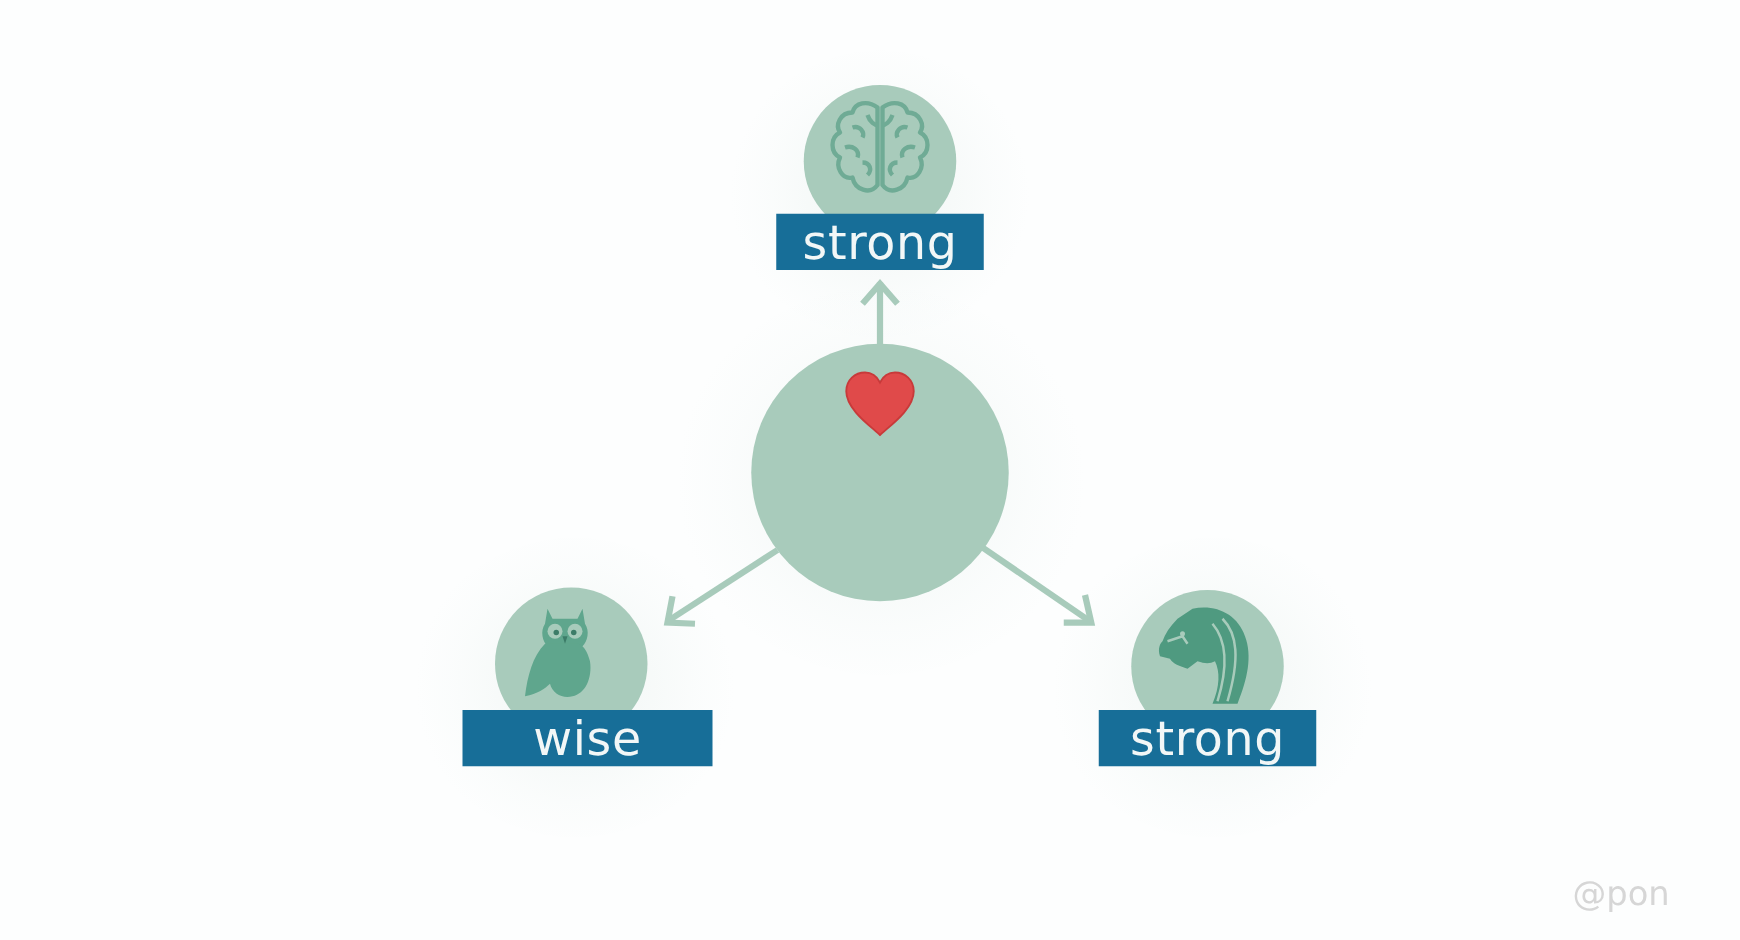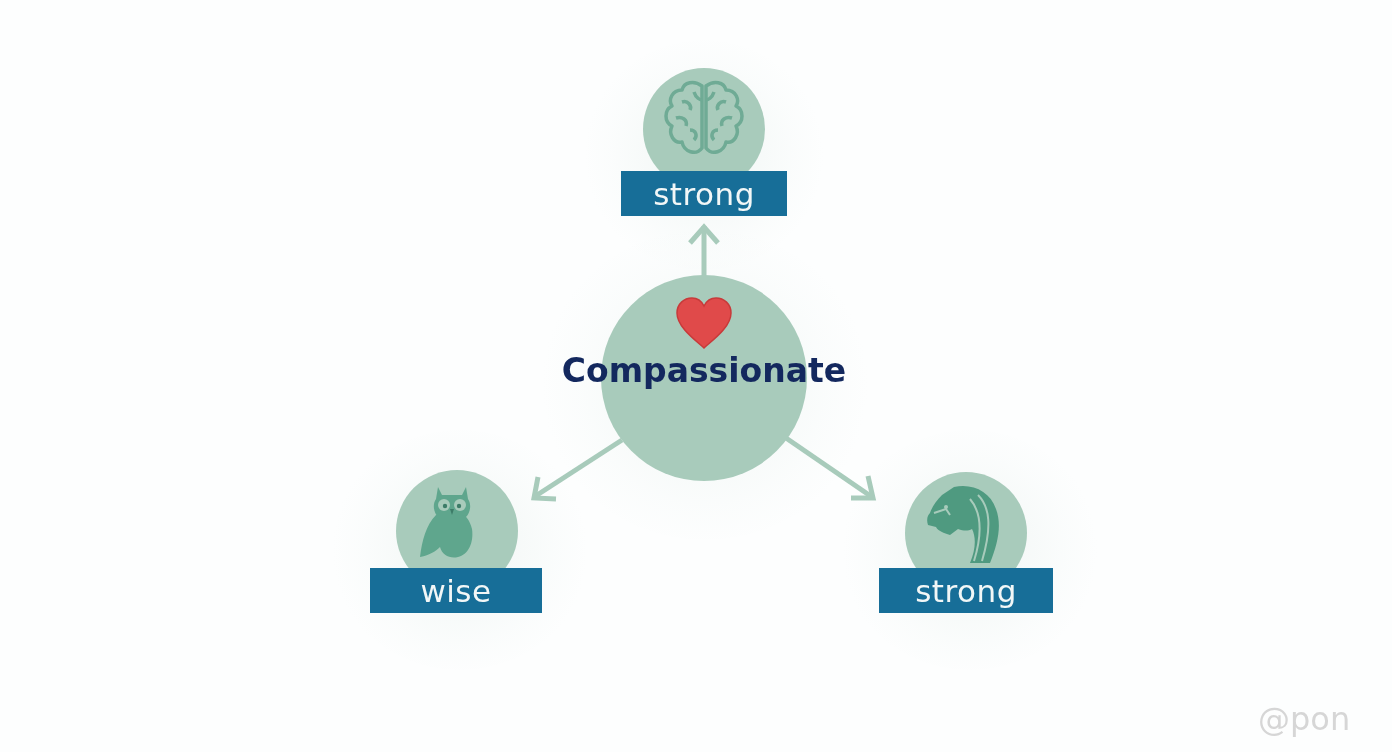--- a/index.html
+++ b/index.html
@@ -16,39 +16,39 @@
   }
   .node-circle {
     position: absolute; border-radius: 50%;
     background: #a8cbbb;
   }
   .label-box {
     position: absolute;
     background: #176e98;
     color: #f2f7f7;
     font-family: "DejaVu Sans", sans-serif;
-    font-size: 31px;
+    font-size: 38px;
     text-align: right;
     display: flex; align-items: center; justify-content: center;
     letter-spacing: 0.5px;
   }
   .center-title {
     position: absolute;
     left: 540px; width: 328px; top: 350px;
     text-align: center;
     color: #13285e;
     font-family: "DejaVu Sans", sans-serif;
     font-weight: bold;
     font-size: 33px;
     line-height: 42px;
   }
   .center-title span { display: block; }
   .watermark {
     position: absolute; left: 1258px; top: 700px;
-    color: #d6d6d6; font-size: 32px;
+    color: #d6d6d6; font-size: 27px;
     font-family: "DejaVu Sans", sans-serif;
   }
   svg.arrows { position: absolute; left: 0; top: 0; }
   .icon { position: absolute; }
 </style>
 </head>
 <body>
 
 <div class="canvas">
 
@@ -77,40 +77,39 @@
       <path d="M66 24 C60 22 56 28 58 32 M72 40 C66 38 60 42 62 48 M58 52 C52 52 50 58 54 62 M54 14 C52 20 48 22 46 22"></path>
     </g>
   </svg>
   <div class="label-box" style="left:621px;top:171px;width:166px;height:45px;">strong</div>
 
   <div class="node-circle" style="left:601px;top:275px;width:206px;height:206px;"></div>
   <svg class="icon" style="left:674px;top:296px;" width="60" height="54" viewBox="0 0 60 54">
     <path d="M30 52 C24 46 3 32 3 17 C3 8 10 2 18 2 C24 2 28 6 30 10 C32 6 36 2 42 2 C50 2 57 8 57 17 C57 32 36 46 30 52 Z" fill="#e04a4a" stroke="#c83a3a" stroke-width="1.5"></path>
   </svg>
   <div class="center-title">
-    <span>Compassionate</span>
   </div>
 
   <div class="node-circle" style="left:396px;top:470px;width:122px;height:122px;"></div>
   <svg class="icon" style="left:418px;top:485px;" width="66" height="80" viewBox="0 0 66 80">
     <g fill="#5fa68d">
       <path d="M20 2 L24 10 L44 10 L48 2 L50 14 C54 20 52 28 48 32 L20 32 C16 28 14 20 18 14 Z"></path>
       <path d="M18 30 C8 40 4 56 2 72 C12 70 18 66 22 62 C24 70 32 74 40 72 C50 70 56 58 54 44 C52 36 48 30 44 30 Z"></path>
     </g>
     <g fill="#a8cbbb">
       <circle cx="26" cy="20" r="6"></circle>
       <circle cx="42" cy="20" r="6"></circle>
     </g>
     <g fill="#3d7c68">
       <circle cx="27" cy="21" r="2.2"></circle>
       <circle cx="41" cy="21" r="2.2"></circle>
       <path d="M32 24 L36 24 L34 30 Z"></path>
     </g>
   </svg>
-  <div class="label-box" style="left:370px;top:568px;width:172px;height:45px;">wise</div>
+  <div class="label-box" style="left:370px;top:568px;width:200px;height:45px;">wise</div>
 
   <div class="node-circle" style="left:905px;top:472px;width:122px;height:122px;"></div>
   <svg class="icon" style="left:924px;top:483px;" width="84" height="84" viewBox="0 0 84 84">
     <g fill="#4f9a80">
       <path d="M30 4 C48 0 66 8 72 26 C78 42 74 60 66 80 L46 80 C52 66 52 54 48 46 C44 48 40 48 34 46 L26 52 C20 50 14 48 12 44 L4 42 C2 36 4 32 6 30 C8 24 12 18 18 12 Z"></path>
     </g>
     <g fill="none" stroke="#a8cbbb" stroke-width="2">
       <path d="M54 12 C66 24 68 44 58 78"></path>
       <path d="M46 16 C58 30 58 52 50 78"></path>
       <path d="M10 30 L22 26 L26 32"></path>

